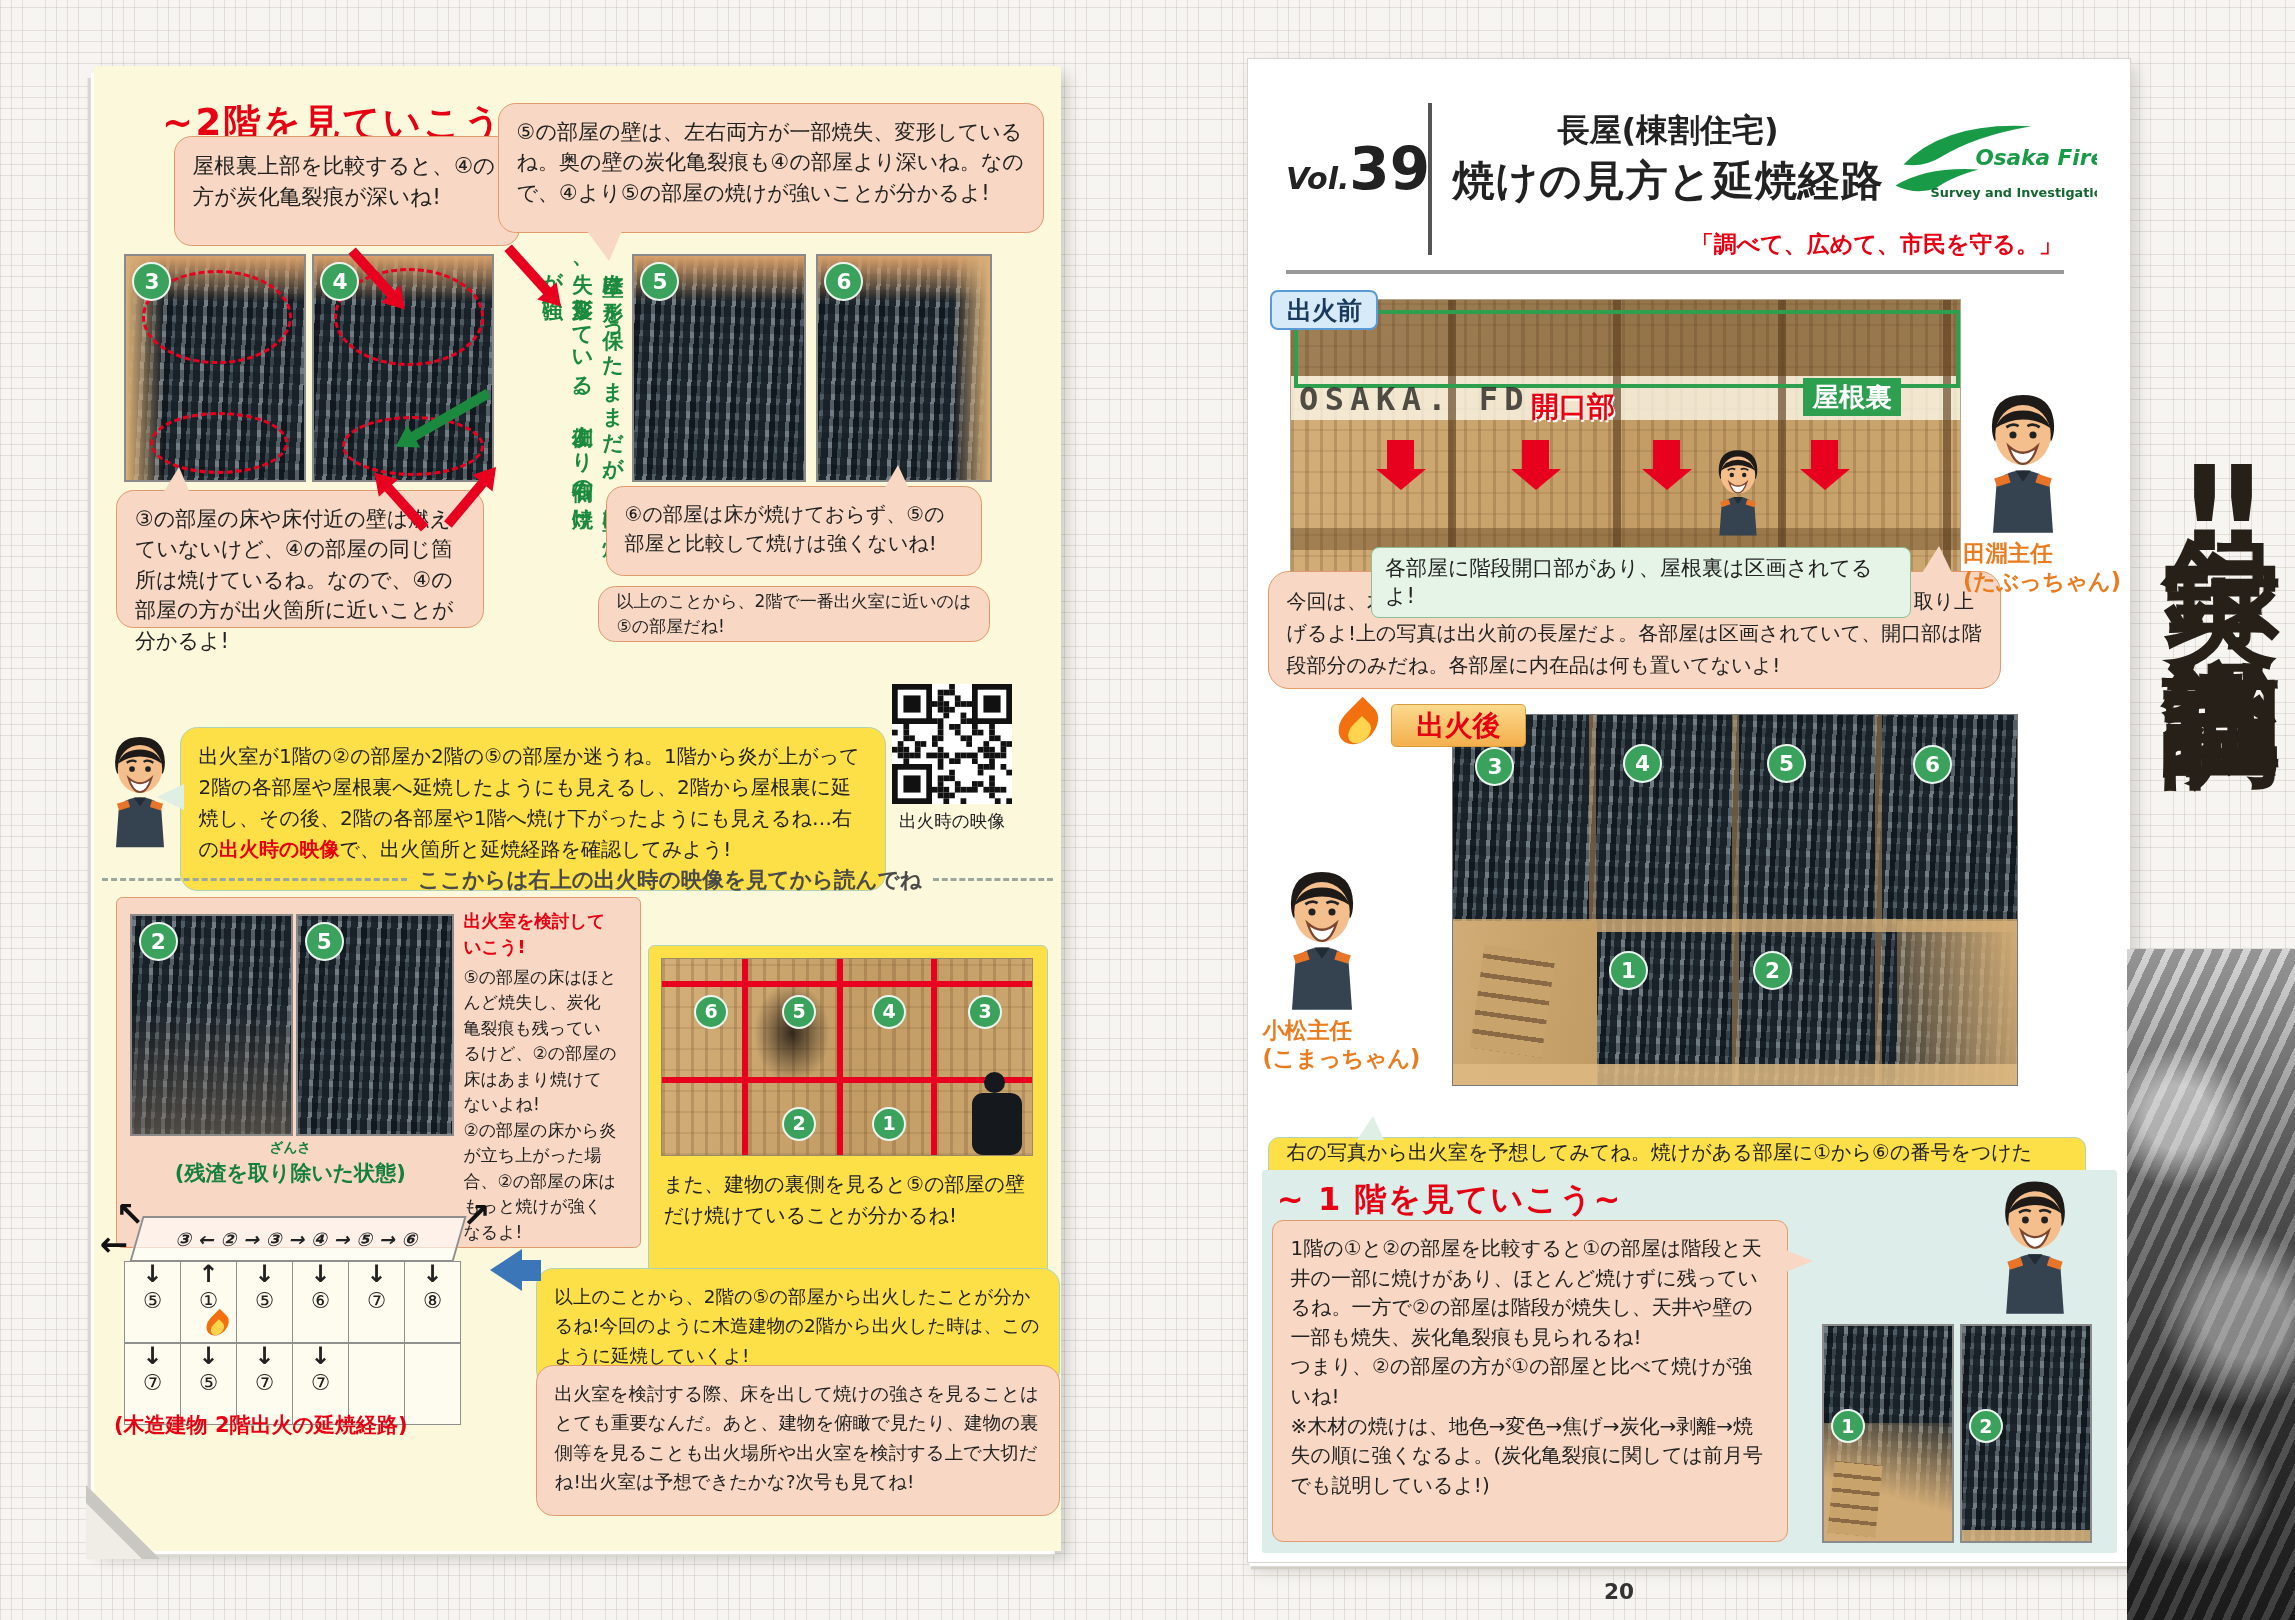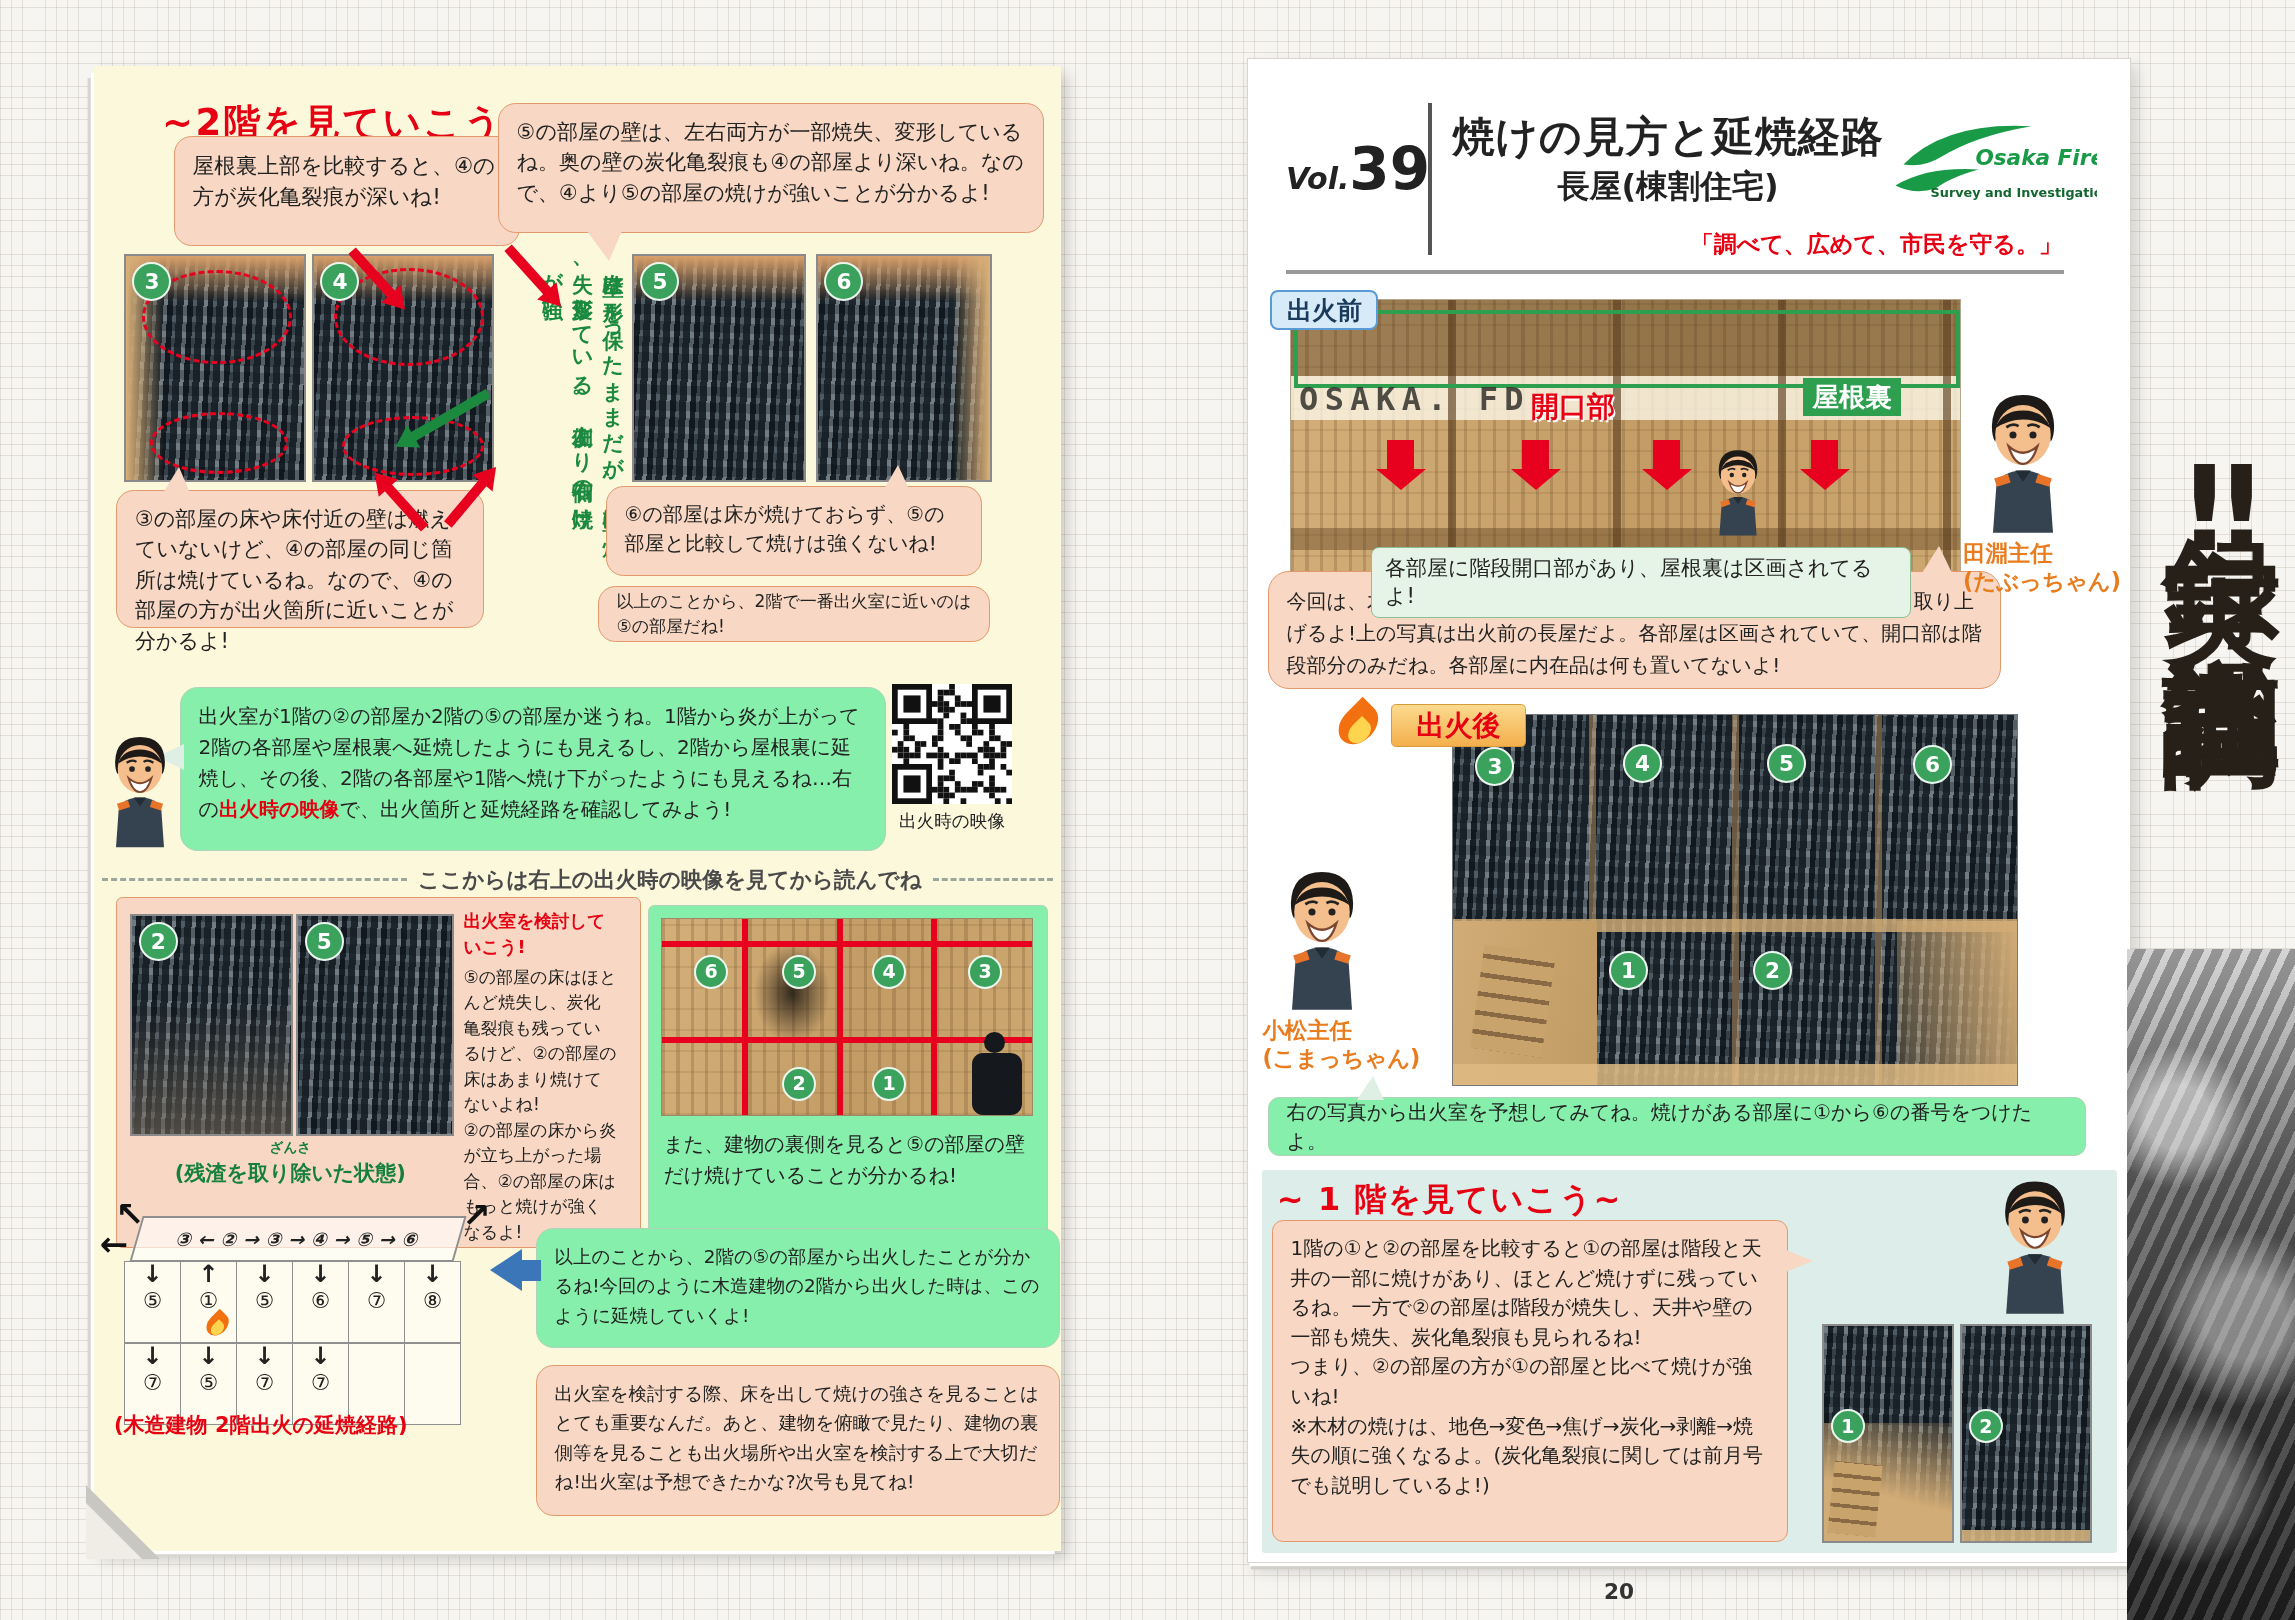--- a/index.html
+++ b/index.html
@@ -20,21 +20,21 @@
   #page-right{
     left:1247px;top:58px;width:884px;height:1505px;background:#ffffff;
     border:0.8px solid #d8d5cf;
     box-shadow:0 5.6px 0 -2.4px #ffffff,0 10.4px 0 -4px #d2cfc8,6.4px 8px 14.4px rgba(0,0,0,.15);
   }
   .curl{left:-8px;bottom:-8px;width:0;height:0;border-bottom:74px solid #c9c7c1;border-right:74px solid transparent;}
   .curl2{left:-8px;bottom:-8px;width:0;height:0;border-bottom:56px solid #efede6;border-right:56px solid transparent;}
   
   .box{position:absolute;box-sizing:border-box;border-radius:17.6px;padding:13px 17.6px;line-height:1.45;}
   .pink{background:#F8D8C4;border:1.6px solid #E2996B;}
-  .green{background:#86efac;border:1.6px solid #AFD2B9;}
+  .green{background:#fde047;border:1.6px solid #AFD2B9;margin-top:40px;}
   .tail{position:absolute;width:0;height:0;border-style:solid;}
   
   .red{color:#E60012;}
   .bold{font-weight:bold;}
   .prewrap{white-space:pre-line;}
   
   .badge{position:absolute;width:35px;height:35px;border-radius:50%;background:#3AA25C;border:2.4px solid #eaf6ee;
     color:#fff;font-weight:bold;font-size:21.6px;display:flex;align-items:center;justify-content:center;z-index:5;}
   
   .photo{position:absolute;border:2.4px solid #8a8a8a;overflow:hidden;}
@@ -432,22 +432,22 @@
   </div>
 </div>
 
 <div id="page-right" class="abs">
 
   <div class="abs" style="left:38px;top:76px;">
     <span style="font-size:30px;font-weight:bold;font-style:italic;">Vol.</span><span style="font-size:58px;font-weight:bold;">39</span>
   </div>
   <div class="abs" style="left:180px;top:44px;width:4px;height:152px;background:#555;"></div>
   <div class="abs" style="left:196px;top:50px;width:448px;text-align:center;">
+    <div style="font-size:32px;font-weight:bold;">長屋(棟割住宅)</div>
     <div style="font-size:42px;font-weight:bold;letter-spacing:0.8px;">焼けの見方と延焼経路</div>
-    <div style="font-size:32px;font-weight:bold;">長屋(棟割住宅)</div>
   </div>
   <svg class="abs" style="left:641px;top:56px;width:208px;height:100px;" viewBox="0 0 260 125">
     <path d="M18 62 Q70 8 178 14 Q108 26 66 52 Q44 66 18 62 Z" fill="#199A47"></path>
     <path d="M8 88 Q48 64 112 68 Q76 78 58 92 Q32 100 8 88 Z" fill="#199A47"></path>
     <text x="108" y="62" font-size="27" font-weight="bold" font-style="italic" fill="#199A47" font-family="DejaVu Sans, sans-serif">Osaka Fire</text>
     <text x="52" y="102" font-size="16" font-weight="bold" fill="#14662F" font-family="DejaVu Sans, sans-serif">Survey and Investigation</text>
   </svg>
   <div class="abs red bold" style="right:68px;top:170px;font-size:23px;">「調べて、広めて、市民を守る。」</div>
   <div class="abs" style="left:38px;top:211px;width:778px;height:4px;background:#999;"></div>
 

